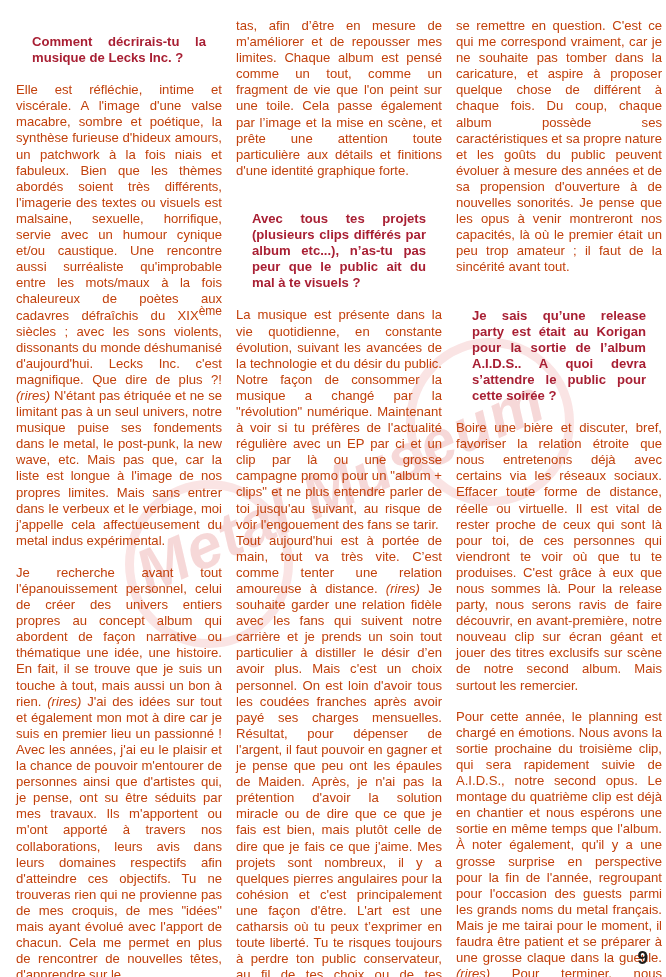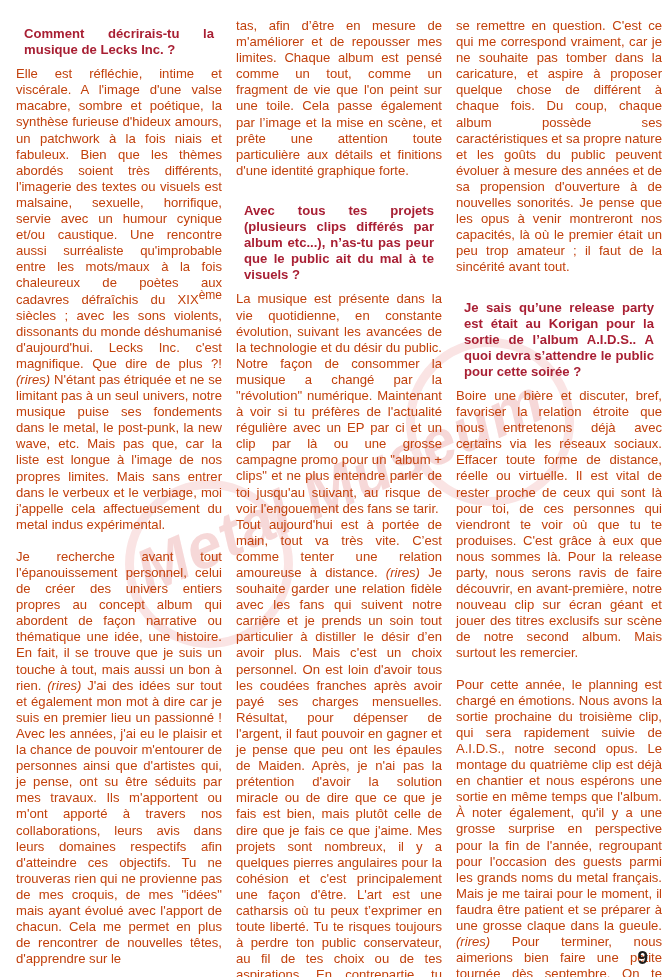--- a/index.html
+++ b/index.html
@@ -78,21 +78,21 @@
     color: #c2410c;
     text-align: justify;
     text-justify: inter-word;
     hyphens: manual;
   }
   p.body + p.body {
     margin-top: 0;
   }
 
   h2.q {
-    margin: 8px;
+    margin: 16px;
     font-size: 13.1px;
     line-height: 16.1px;
     font-weight: bold;
     color: #a81f33;
     text-align: justify;
     text-justify: inter-word;
   }
   .spacer {
     height: 16px;
   }

